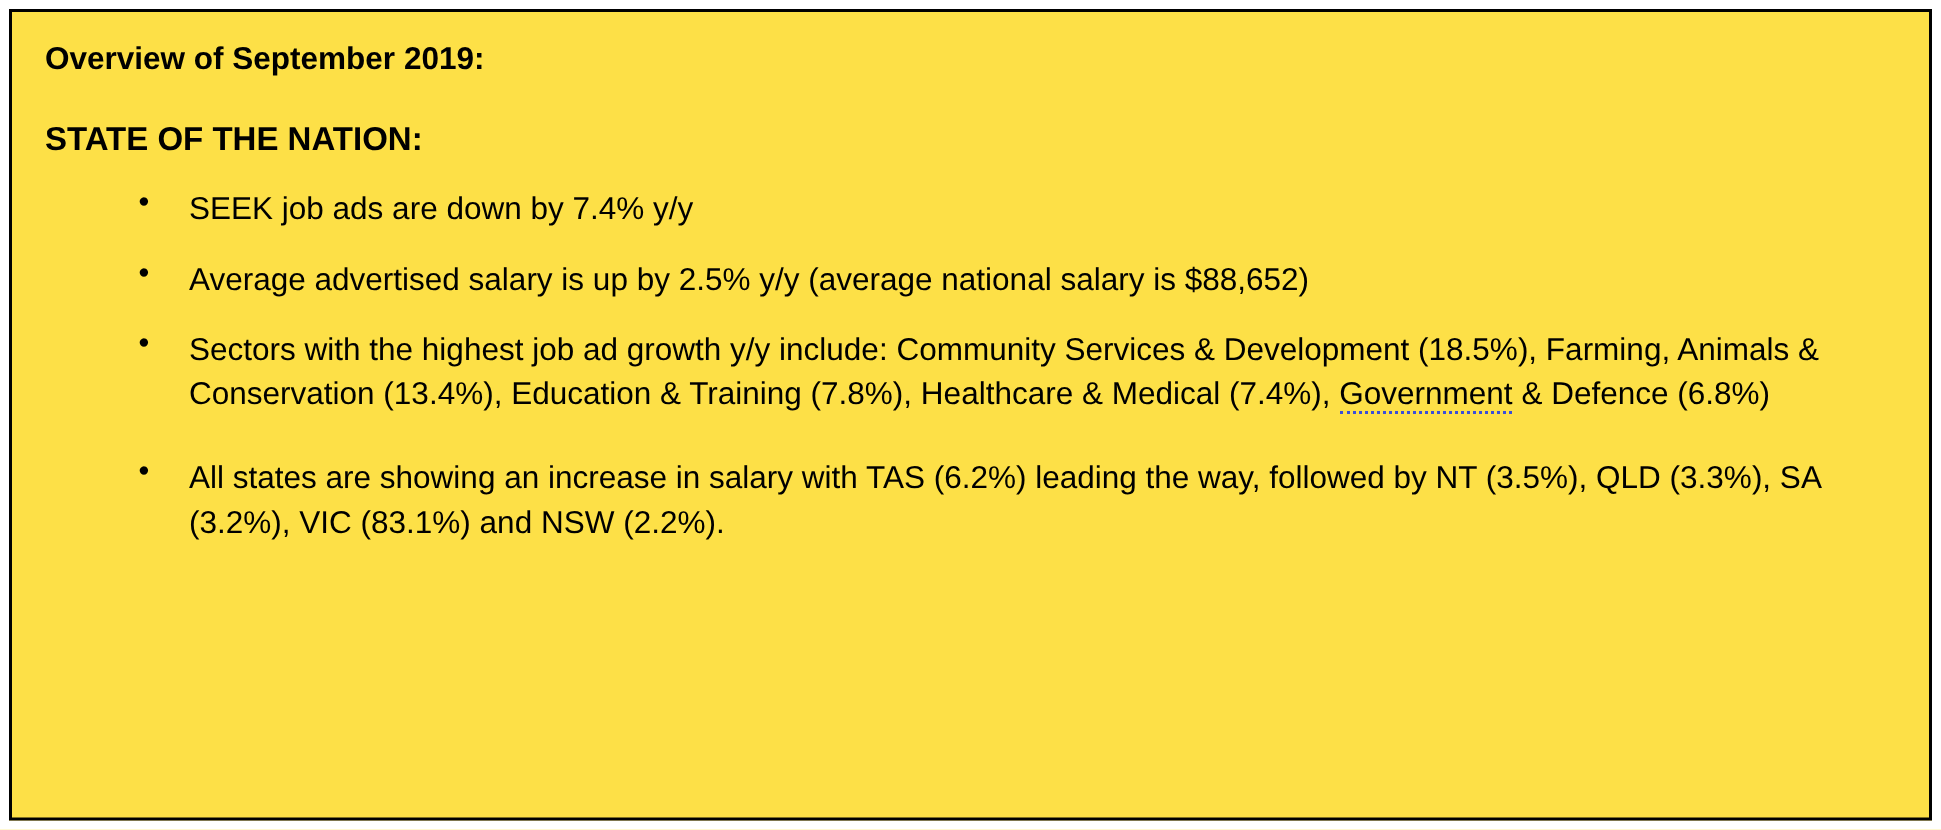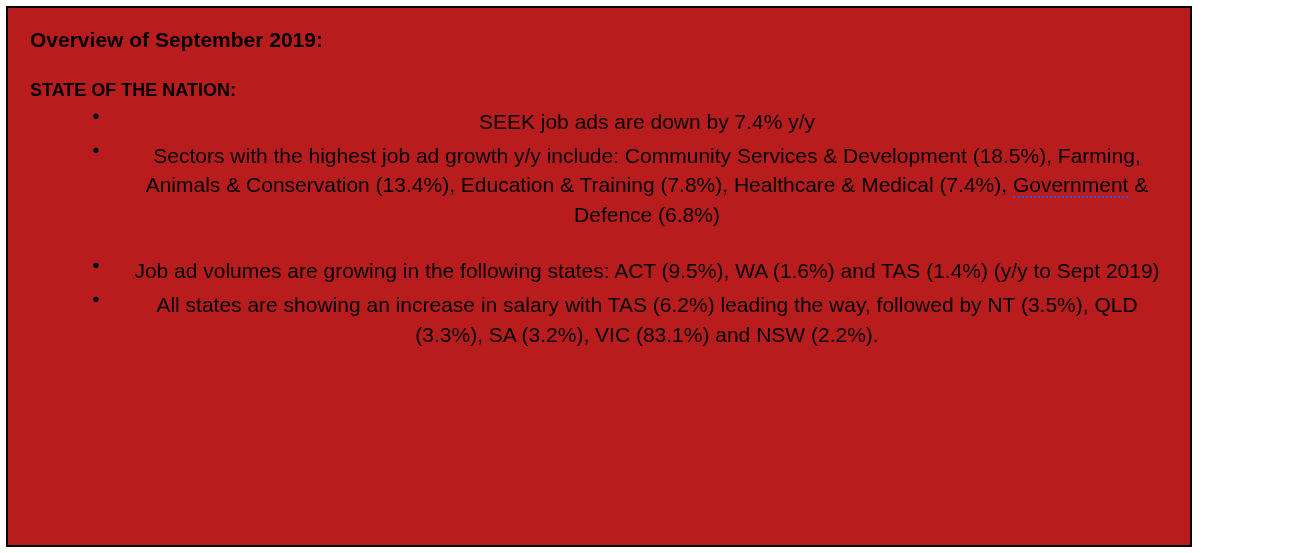--- a/index.html
+++ b/index.html
@@ -11,54 +11,53 @@
     width: 1294px;
     height: 553px;
     font-family: "Liberation Sans", sans-serif;
     color: #000000;
   }
   .doc-frame {
     box-sizing: border-box;
     position: absolute;
     left: 6px;
     top: 6px;
-    width: 1186px;
+    width: 1282px;
     height: 541px;
     border: 2px solid #000000;
-    background: #b91c1c;
+    background: #fde047;
     padding: 18px 22px 10px 22px;
     overflow: hidden;
   }
   .title {
     font-size: 21px;
     font-weight: bold;
     line-height: 1.3;
     margin: 0 0 26px 0;
   }
   .section-heading {
-    font-size: 18px;
+    font-size: 22px;
     font-weight: bold;
     line-height: 1.3;
     margin: 0 0 2px 0;
   }
   ul.bullets {
     list-style: none;
     margin: 0 0 26px 0;
     padding: 0;
   }
   ul.bullets.last {
     margin-bottom: 0;
   }
   ul.bullets li {
     position: relative;
     font-size: 21px;
     line-height: 1.42;
     padding-left: 96px;
-    margin: 4px 0 1px 0;
-    text-align: center;
+    margin: 17px 0 1px 0;
   }
   ul.bullets li::before {
     content: "\25CF";
     position: absolute;
     left: 62px;
     top: 0;
     font-size: 13px;
     line-height: 1.42;
   }
   .spellcheck {
@@ -69,21 +68,21 @@
 </head>
 <body>
 
 <div class="doc-frame">
 
   <p class="title">Overview of September 2019:</p>
 
   <h2 class="section-heading">STATE OF THE NATION:</h2>
   <ul class="bullets">
     <li><span>SEEK job ads are down by 7.4% y/y</span></li>
+    <li><span>Average advertised salary is up by 2.5% y/y (average national salary is $88,652)</span></li>
     <li><span>Sectors with the highest job ad growth y/y include: Community Services &amp; Development (18.5%), Farming, Animals &amp; Conservation (13.4%), Education &amp; Training (7.8%), Healthcare &amp; Medical (7.4%), </span><span class="spellcheck">Government</span><span> &amp; Defence (6.8%)</span></li>
   </ul>
 
   <ul class="bullets last">
-    <li><span>Job ad volumes are growing in the following states: ACT (9.5%), WA (1.6%) and TAS (1.4%) (y/y to Sept 2019)</span></li>
     <li><span>All states are showing an increase in salary with TAS (6.2%) leading the way, followed by NT (3.5%), QLD (3.3%), SA (3.2%), VIC (83.1%) and NSW (2.2%).</span></li>
   </ul>
 
 </div>
 
 </body></html>

